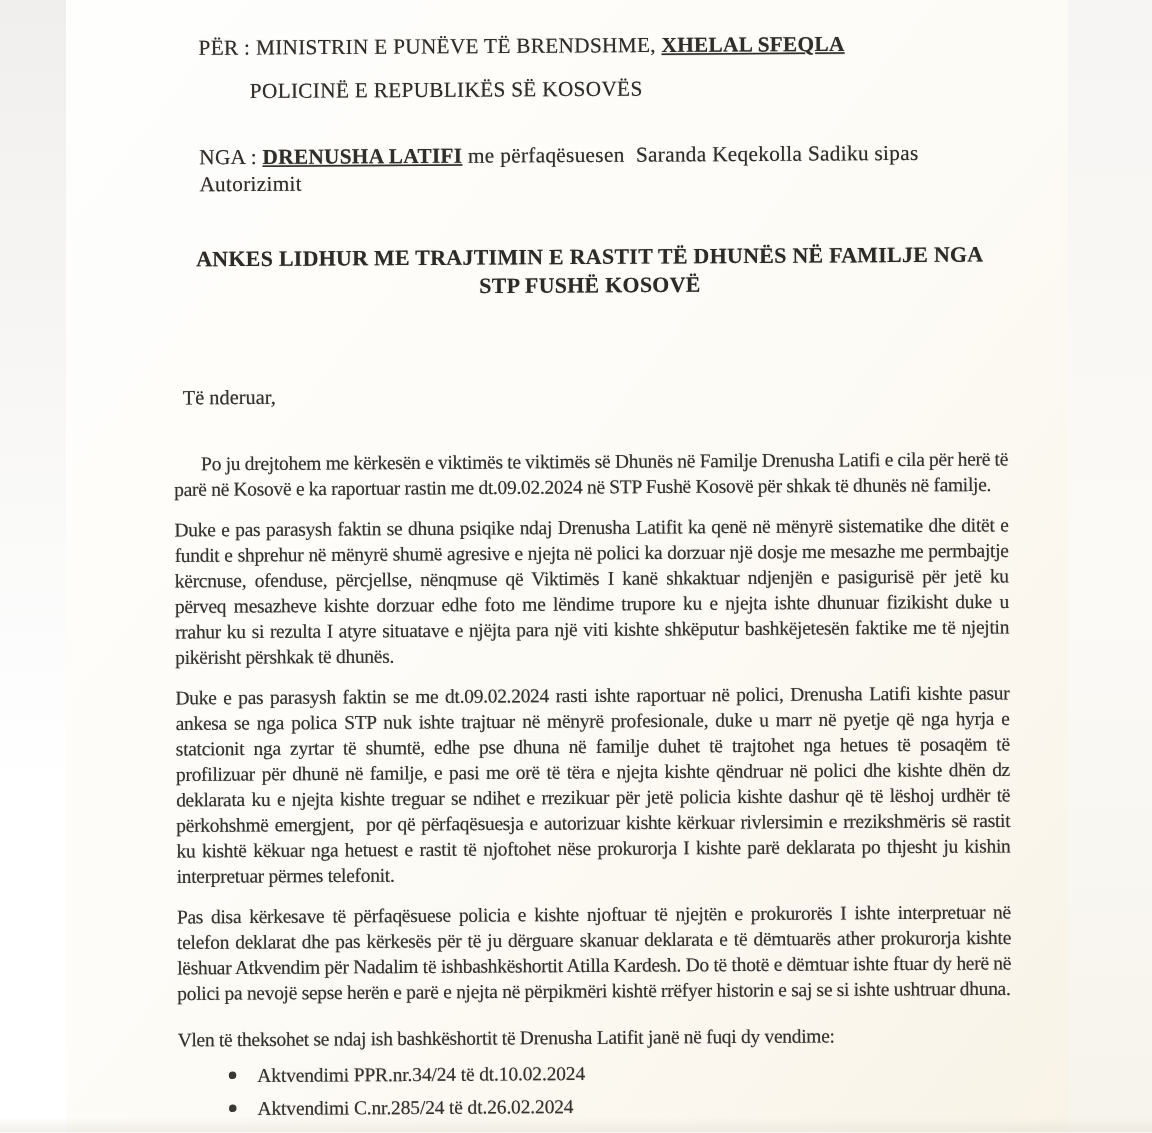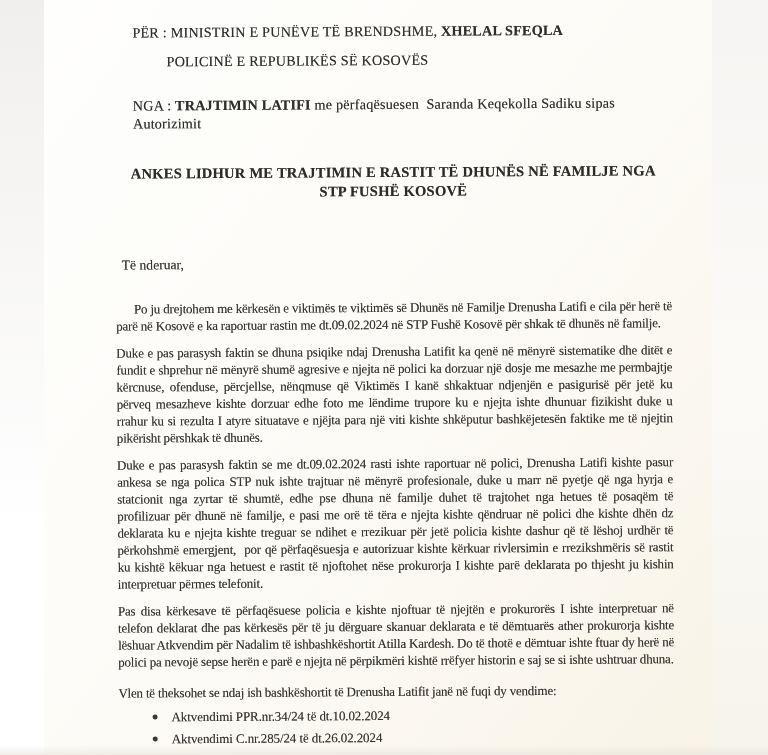--- a/index.html
+++ b/index.html
@@ -41,21 +41,21 @@
   .addr {
     margin: 0 0 0 18px;
     font-size: 14.2px;
     line-height: 18px;
     letter-spacing: 0.2px;
     color: #2f2e2b;
     white-space: pre-wrap;
   }
   .addr2 { margin: 11px 0 0 52px; }
   .from  { margin: 26px 0 0 18px; }
-  .addr b, .from b { font-weight: bold; }
+  .addr b, .from b { font-weight: bold; text-decoration: underline; }
   .title {
     margin: 32px auto 0 auto;
     max-width: 532px;
     font-size: 14.6px;
     font-weight: bold;
     text-align: center;
     line-height: 19px;
     letter-spacing: 0.2px;
     color: #2c2b28;
   }
@@ -105,21 +105,21 @@
 <div class="paper"></div>
 <div class="edge-right"></div>
 <div class="edge-bottom"></div>
 
 <div class="content">
 
   <p class="addr"><span>PËR : MINISTRIN E PUNËVE TË BRENDSHME, </span><b>XHELAL SFEQLA</b></p>
 
   <p class="addr addr2">POLICINË E REPUBLIKËS SË KOSOVËS</p>
 
-  <p class="addr from"><span>NGA : </span><b>TRAJTIMIN LATIFI</b><span> me përfaqësuesen  Saranda Keqekolla Sadiku sipas Autorizimit</span></p>
+  <p class="addr from"><span>NGA : </span><b>DRENUSHA LATIFI</b><span> me përfaqësuesen  Saranda Keqekolla Sadiku sipas Autorizimit</span></p>
 
   <h1 class="title">ANKES LIDHUR ME TRAJTIMIN E RASTIT TË DHUNËS NË FAMILJE NGA STP FUSHË KOSOVË</h1>
 
   <p class="greet">Të nderuar,</p>
 
   <p class="para first">Po ju drejtohem me kërkesën e viktimës te viktimës së Dhunës në Familje Drenusha Latifi e cila për herë të parë në Kosovë e ka raportuar rastin me dt.09.02.2024 në STP Fushë Kosovë për shkak të dhunës në familje.</p>
 
   <p class="para">Duke e pas parasysh faktin se dhuna psiqike ndaj Drenusha Latifit ka qenë në mënyrë sistematike dhe ditët e fundit e shprehur në mënyrë shumë agresive e njejta në polici ka dorzuar një dosje me mesazhe me permbajtje kërcnuse, ofenduse, përcjellse, nënqmuse që Viktimës I kanë shkaktuar ndjenjën e pasigurisë për jetë ku përveq mesazheve kishte dorzuar edhe foto me lëndime trupore ku e njejta ishte dhunuar fizikisht duke u rrahur ku si rezulta I atyre situatave e njëjta para një viti kishte shkëputur bashkëjetesën faktike me të njejtin pikërisht përshkak të dhunës.</p>
 
   <p class="para">Duke e pas parasysh faktin se me dt.09.02.2024 rasti ishte raportuar në polici, Drenusha Latifi kishte pasur ankesa se nga polica STP nuk ishte trajtuar në mënyrë profesionale, duke u marr në pyetje që nga hyrja e statcionit nga zyrtar të shumtë, edhe pse dhuna në familje duhet të trajtohet nga hetues të posaqëm të profilizuar për dhunë në familje, e pasi me orë të tëra e njejta kishte qëndruar në polici dhe kishte dhën dz deklarata ku e njejta kishte treguar se ndihet e rrezikuar për jetë policia kishte dashur që të lëshoj urdhër të përkohshmë emergjent,  por që përfaqësuesja e autorizuar kishte kërkuar rivlersimin e rrezikshmëris së rastit ku kishtë këkuar nga hetuest e rastit të njoftohet nëse prokurorja I kishte parë deklarata po thjesht ju kishin interpretuar përmes telefonit.</p>

